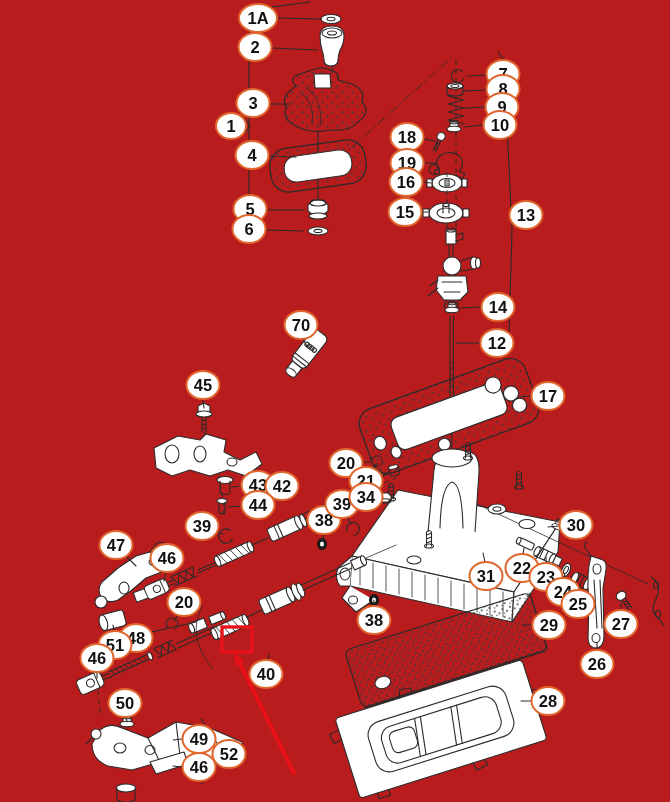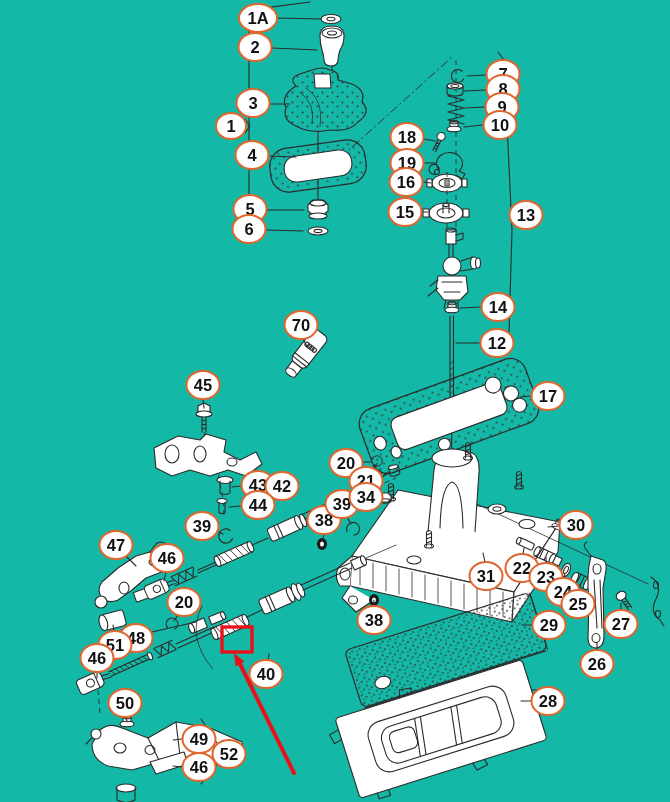--- a/index.html
+++ b/index.html
@@ -1,17 +1,17 @@
 <!DOCTYPE html>
 <html><head>
 <meta charset="utf-8">
 <title>Parts Diagram</title>
 <style>
   html,body{margin:0;padding:0;background:#ffffff;}
-  .stage{position:relative;width:670px;height:802px;background:#14b8a6;overflow:hidden;
+  .stage{position:relative;width:670px;height:802px;background:#b91c1c;overflow:hidden;
          font-family:"Liberation Sans",sans-serif;}
   svg{position:absolute;left:0;top:0;}
   .ln{stroke:#2b2b2b;fill:none;stroke-width:1.1;stroke-linecap:round;stroke-linejoin:round;}
   .lt{stroke:#2b2b2b;fill:none;stroke-width:0.8;stroke-linecap:round;}
   .fw{fill:#ffffff;stroke:#2b2b2b;stroke-width:1.1;stroke-linejoin:round;}
   .df{fill:url(#dots);stroke:#2b2b2b;stroke-width:1.2;stroke-linejoin:round;}
   .df2{fill:url(#dots2);stroke:#2b2b2b;stroke-width:1.2;stroke-linejoin:round;}
   .dash{stroke:#2b2b2b;fill:none;stroke-width:0.9;stroke-dasharray:5 4;}
   .dashdot{stroke:#2b2b2b;fill:none;stroke-width:0.9;stroke-dasharray:9 3 2 3;}
   .dk{fill:#1a1a1a;stroke:none;}

